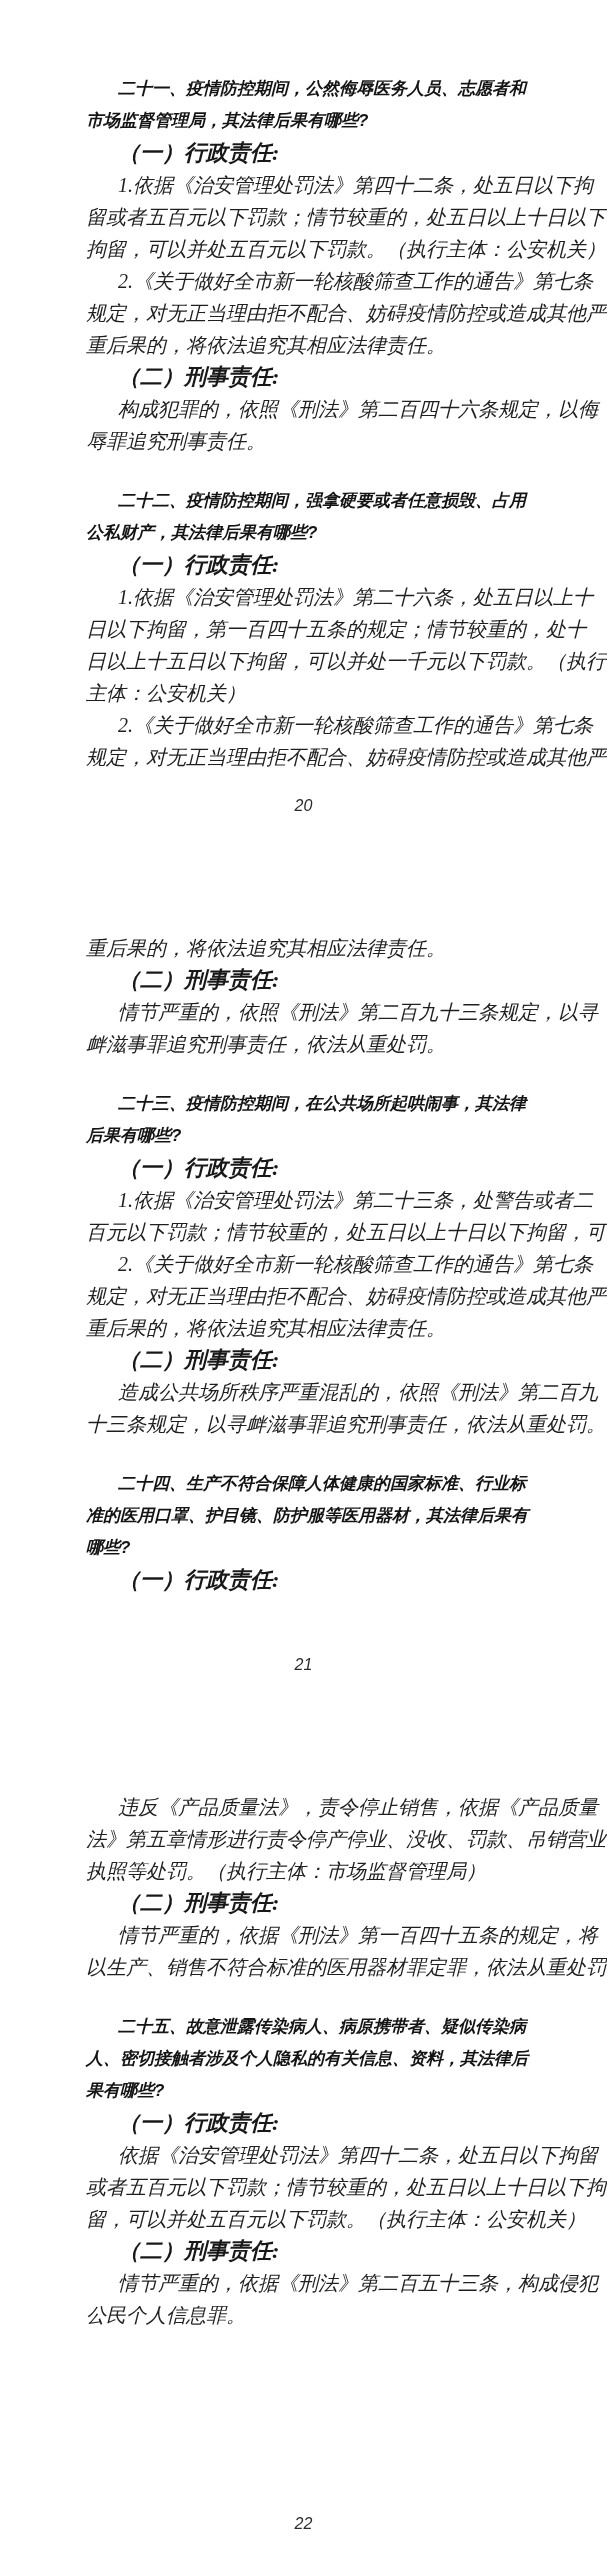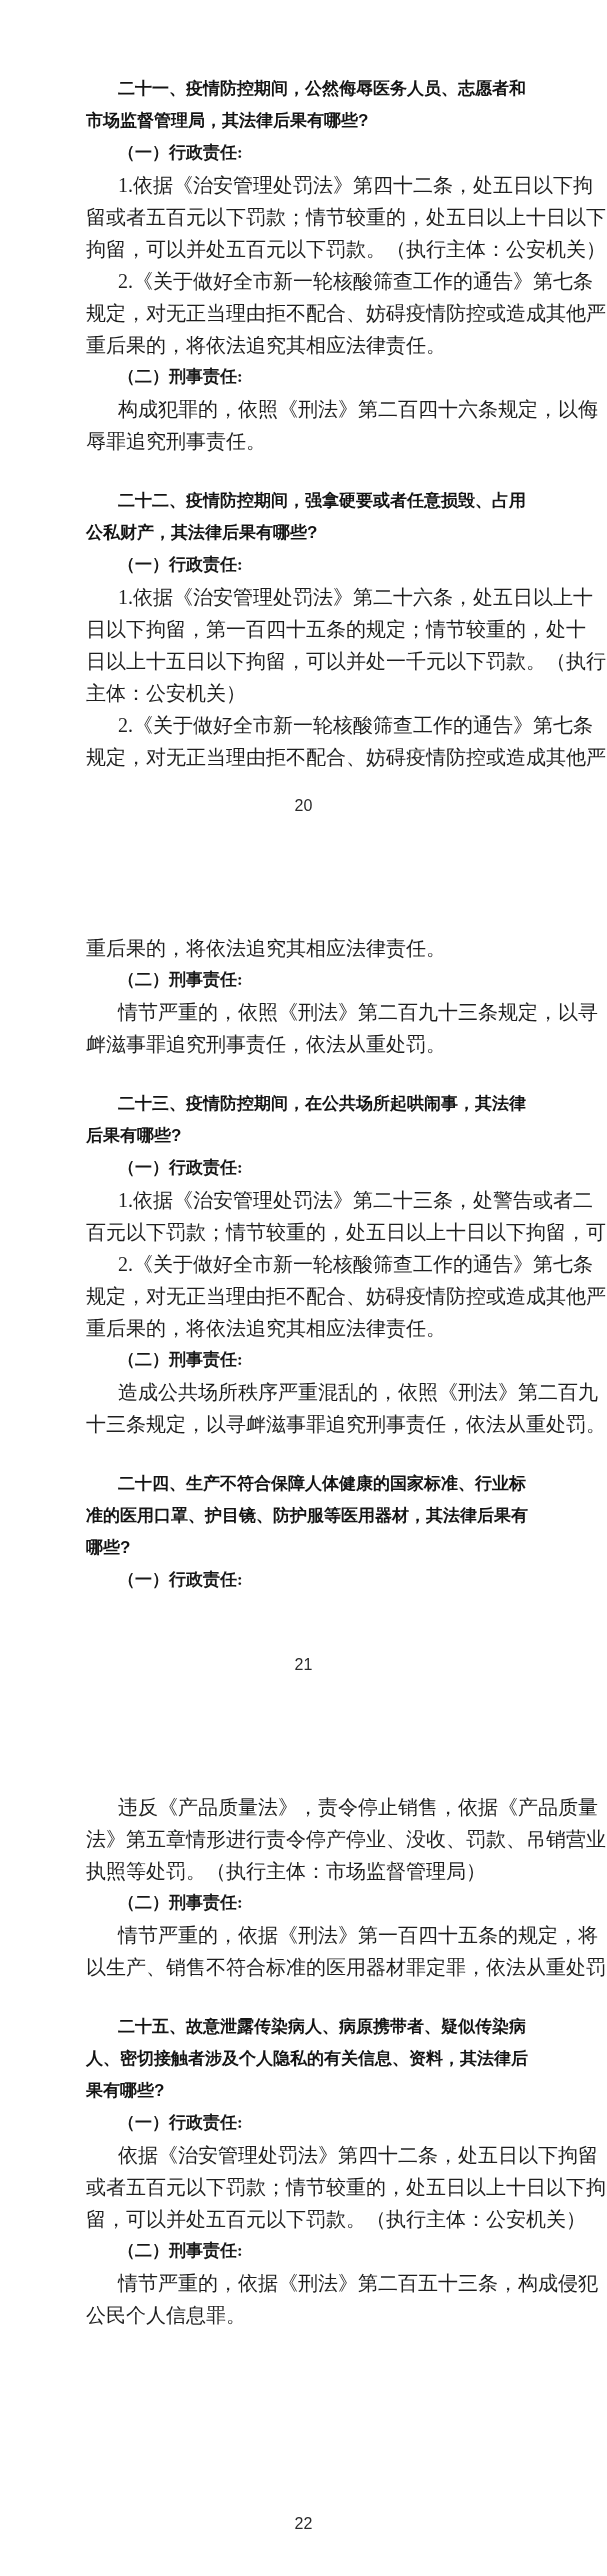--- a/index.html
+++ b/index.html
@@ -6,20 +6,21 @@
     margin: 0;
     padding: 0;
     background: #ffffff;
   }
   .document {
     position: relative;
     width: 607px;
     height: 2576px;
     background: #ffffff;
     overflow: hidden;
+    font-style: italic;
   }
   .page {
     position: relative;
     box-sizing: border-box;
     height: 859px;
     padding: 73px 84px 0 86px;
     overflow: hidden;
     background: #ffffff;
   }
   .block { margin: 0; }
@@ -34,21 +35,21 @@
   }
   .line.indent { text-indent: 32px; }
   .section-heading .line {
     font-family: "Liberation Sans", "DejaVu Sans", sans-serif;
     font-weight: 700;
     font-size: 17px;
     color: #141414;
   }
   .subheading .line {
     font-weight: 700;
-    font-size: 17px;
+    font-size: 22px;
     color: #181818;
   }
   .page-number {
     position: absolute;
     left: 0;
     bottom: 44px;
     width: 100%;
     text-align: center;
     font-family: "Liberation Sans", "DejaVu Sans", sans-serif;
     font-size: 16px;

